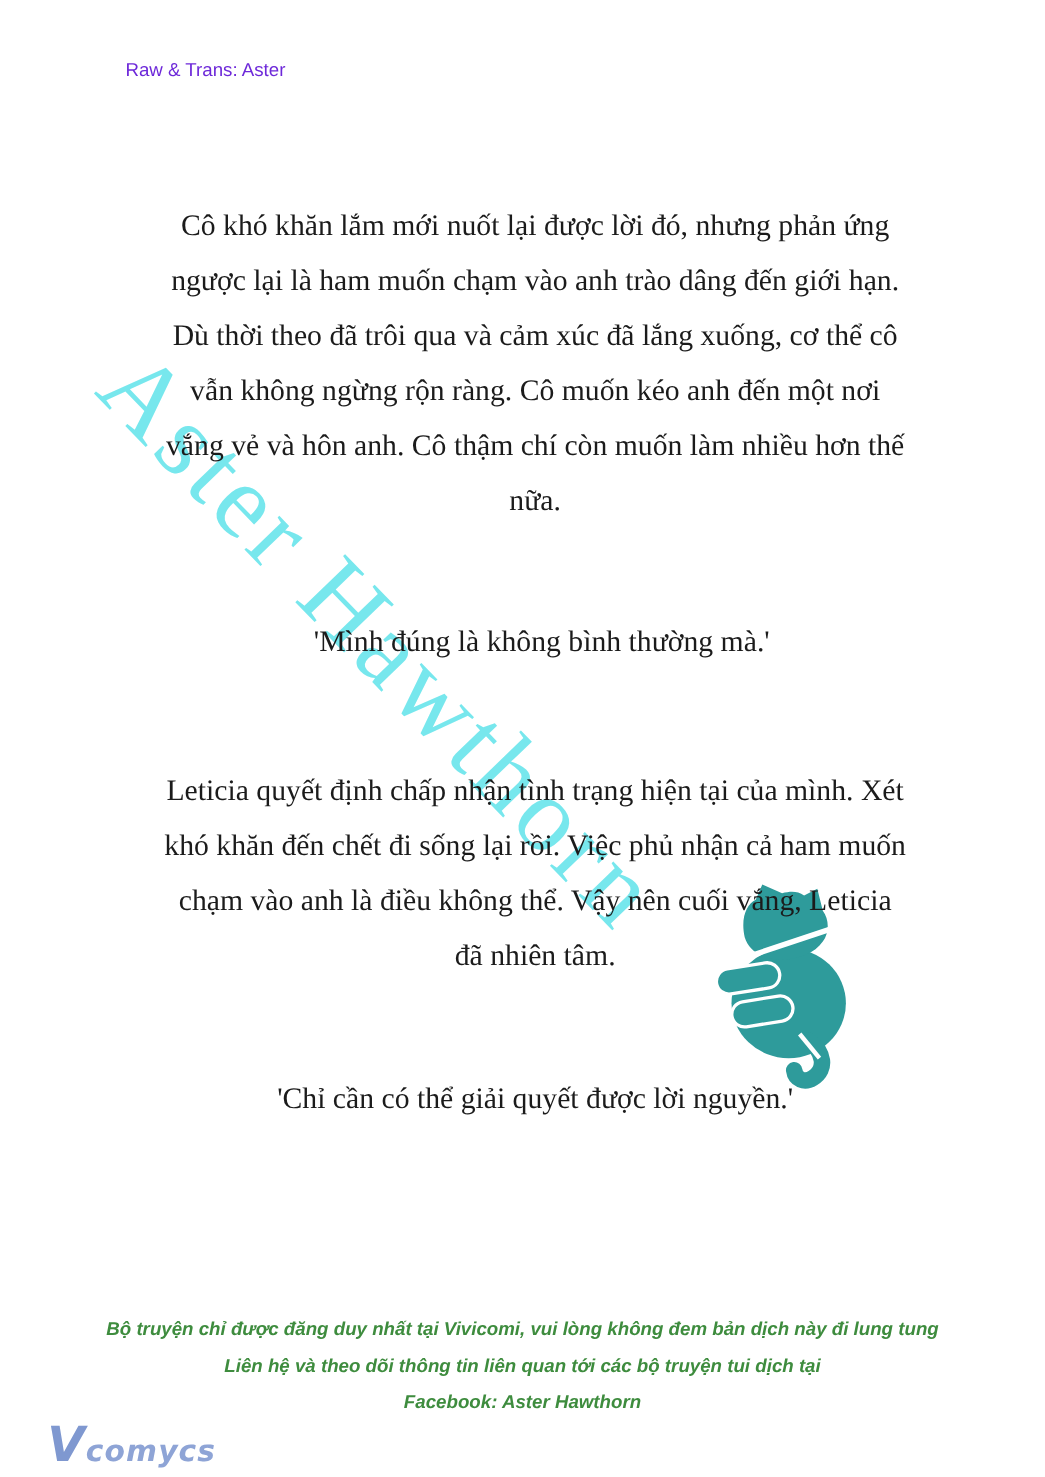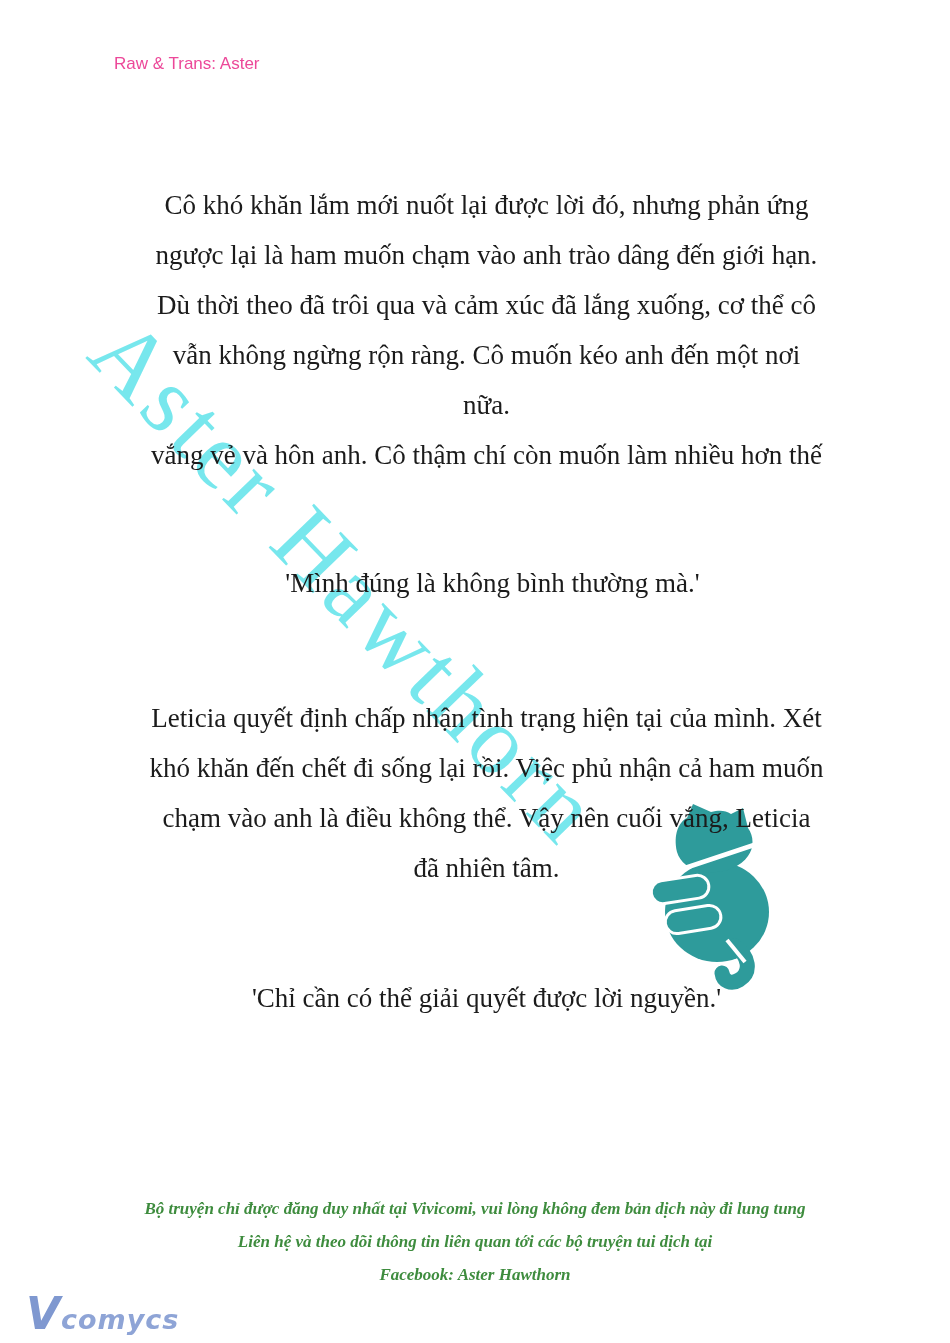--- a/index.html
+++ b/index.html
@@ -9,21 +9,21 @@
     position:relative;
     overflow:hidden;
     font-family:"Liberation Serif", serif;
   }
   .layer{position:absolute;}
 
   
   .header{
     left:114px;top:54px;
     font-family:"Liberation Sans", sans-serif;
-    font-size:17px;color:#ec4899;
+    font-size:17px;color:#6d28d9;
     z-index:5;
   }
 
   
   .watermark{
     left:148px;top:296px;
     font-family:"Liberation Serif", serif;
     font-size:96px;
     letter-spacing:5px;
     white-space:nowrap;
@@ -51,31 +51,31 @@
   }
   .line{height:50px;line-height:50px;white-space:nowrap;text-align:center;}
   .gap-quote1{margin-top:78px;margin-left:12px;}
   .gap-para2{margin-top:85px;}
   .gap-quote2{margin-top:80px;}
 
   
   .footer{
     left:0;top:1192px;width:950px;
     text-align:center;
-    font-family:Liberation Serif, serif;
+    font-family:Liberation Sans, sans-serif;
     font-style:italic;font-weight:bold;
     font-size:17px;
     color:#3e8c3e;
     z-index:5;
   }
   .footer .f-line{height:33px;line-height:33px;}
 
   
   .logo{
-    left:26px;top:1288px;
+    left:43px;top:1288px;
     font-family:"DejaVu Sans", sans-serif;
     font-style:italic;font-weight:bold;
     font-size:27px;
     letter-spacing:1px;
     color:#8ea4d6;
     z-index:5;
   }
   .logo::first-letter{
     font-size:44px;
     color:#7f98d0;
@@ -106,22 +106,22 @@
     <path d="M90,146 C104,156 107,172 94,180 C86,185 78,181 77,173" stroke="#2e9b9b" stroke-width="15" stroke-linecap="round" fill="none"></path>
     <path d="M82,140 L100,162" stroke="#ffffff" stroke-width="4" fill="none"></path>
   </svg>
 </div>
 
 <div class="layer body-text">
   <div class="line">Cô khó khăn lắm mới nuốt lại được lời đó, nhưng phản ứng</div>
   <div class="line">ngược lại là ham muốn chạm vào anh trào dâng đến giới hạn.</div>
   <div class="line">Dù thời theo đã trôi qua và cảm xúc đã lắng xuống, cơ thể cô</div>
   <div class="line">vẫn không ngừng rộn ràng. Cô muốn kéo anh đến một nơi</div>
+  <div class="line">vắng vẻ và hôn anh. Cô thậm chí còn muốn làm nhiều hơn thế</div>
   <div class="line">nữa.</div>
-  <div class="line">vắng vẻ và hôn anh. Cô thậm chí còn muốn làm nhiều hơn thế</div>
 
   <div class="line gap-quote1">'Mình đúng là không bình thường mà.'</div>
 
   <div class="line gap-para2">Leticia quyết định chấp nhận tình trạng hiện tại của mình. Xét</div>
   <div class="line">khó khăn đến chết đi sống lại rồi. Việc phủ nhận cả ham muốn</div>
   <div class="line">chạm vào anh là điều không thể. Vậy nên cuối vắng, Leticia</div>
   <div class="line">đã nhiên tâm.</div>
 
   <div class="line gap-quote2">'Chỉ cần có thể giải quyết được lời nguyền.'</div>
 </div>

